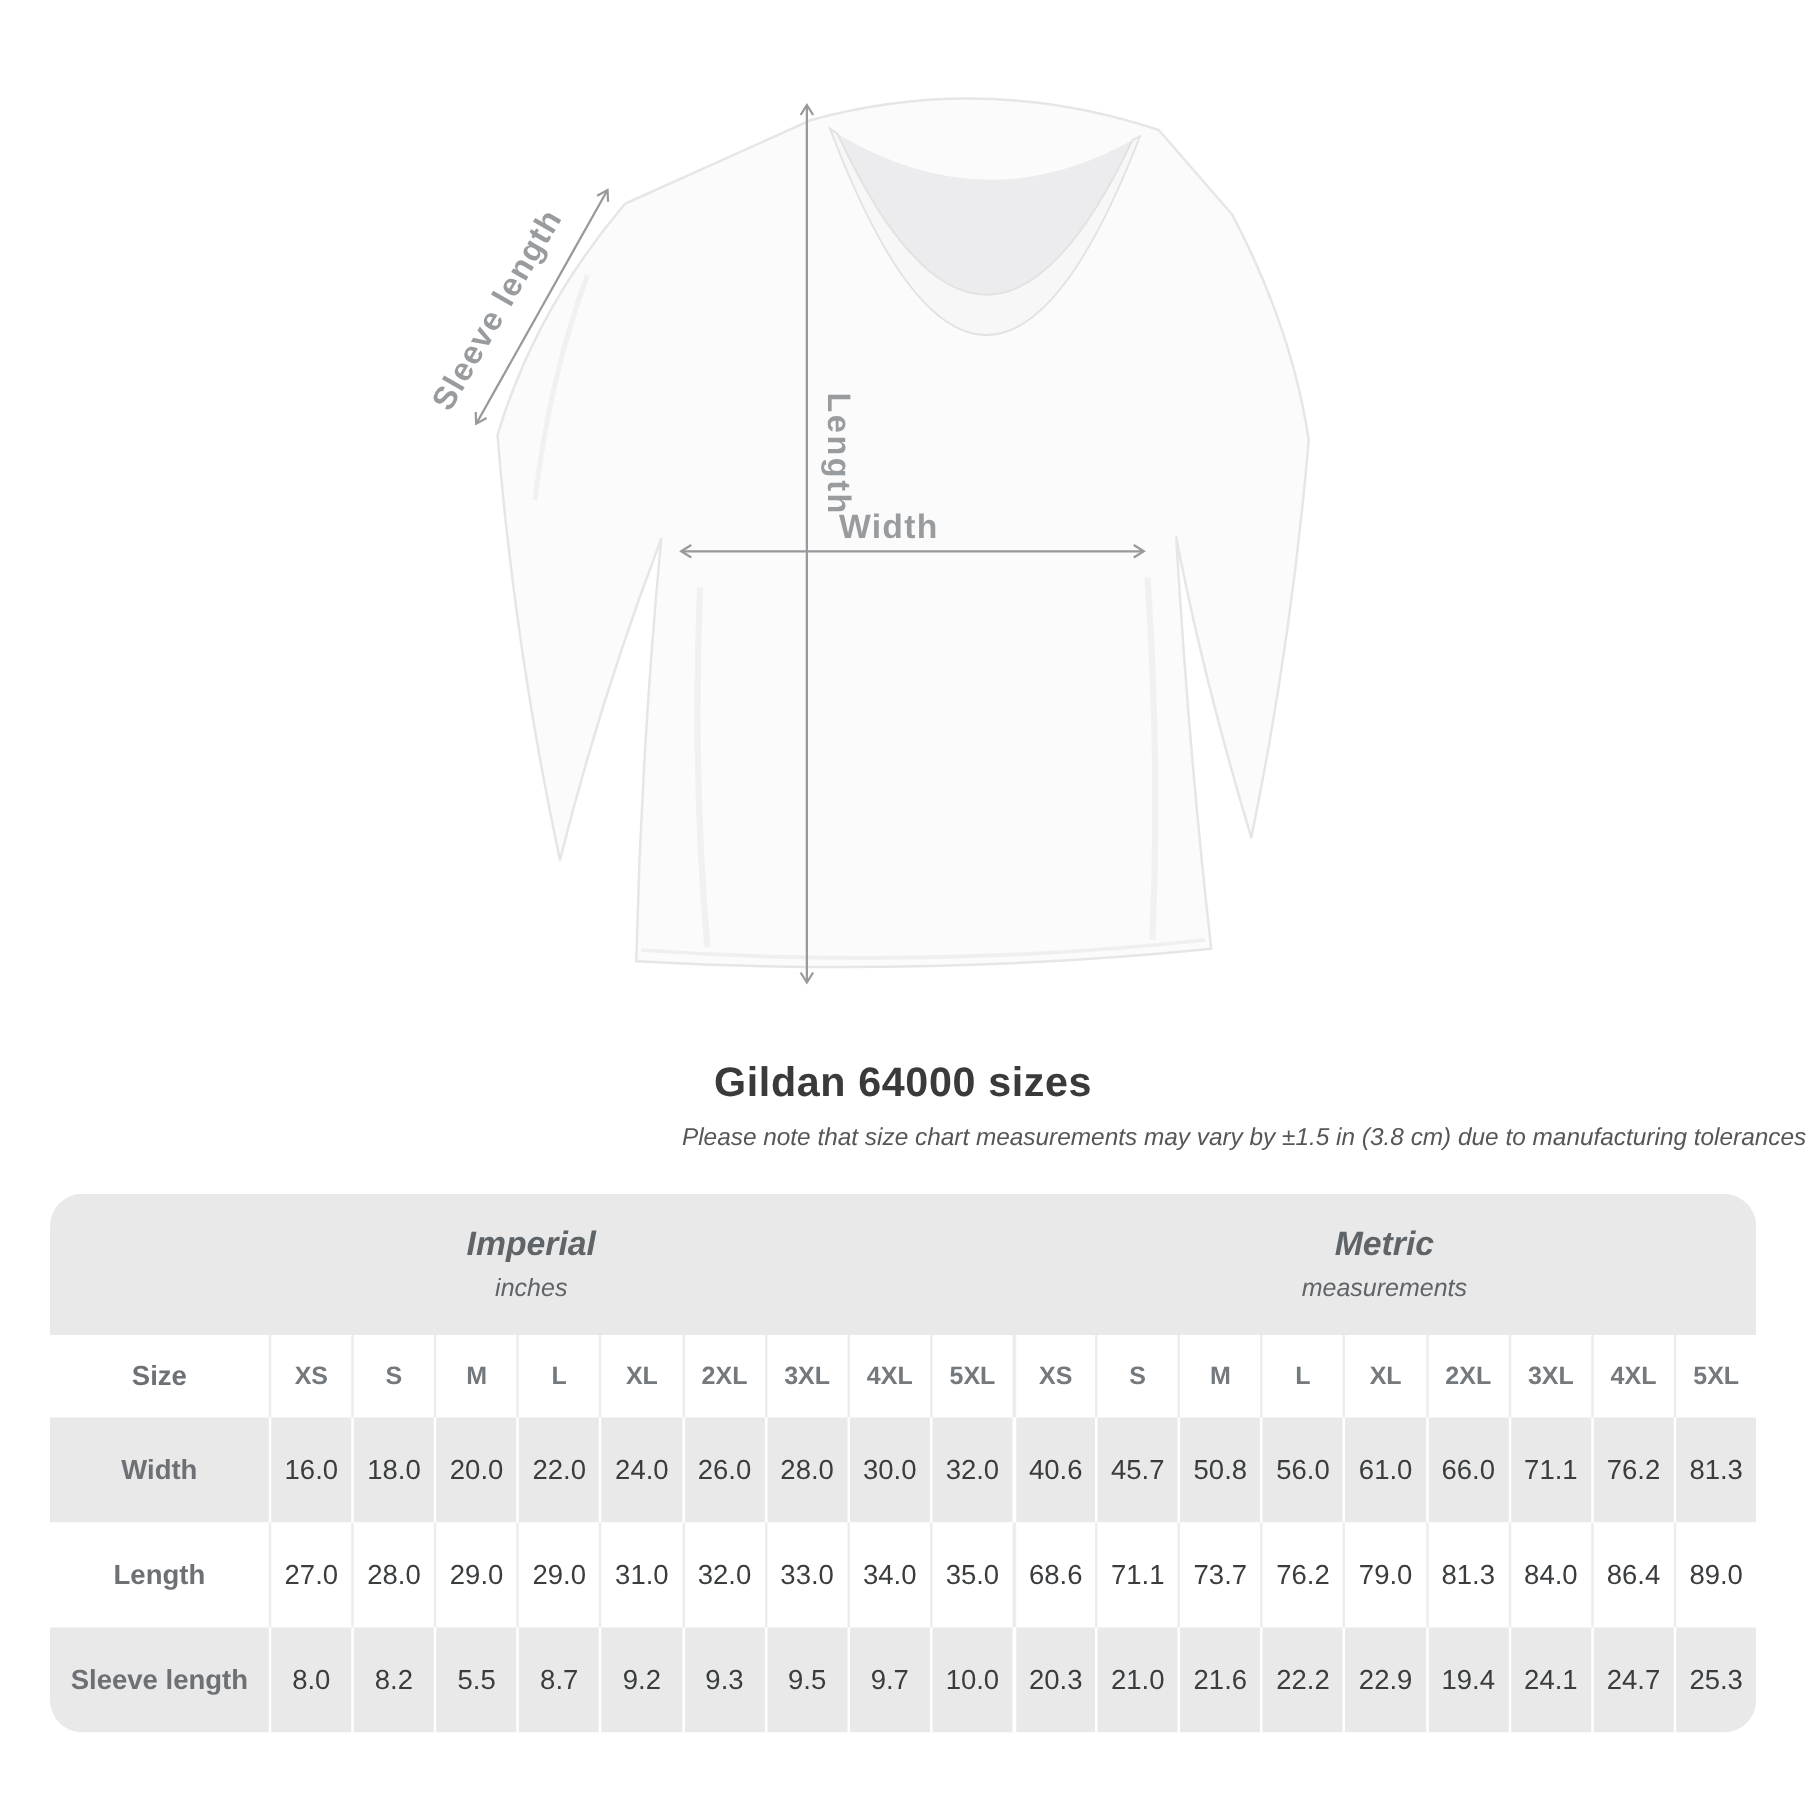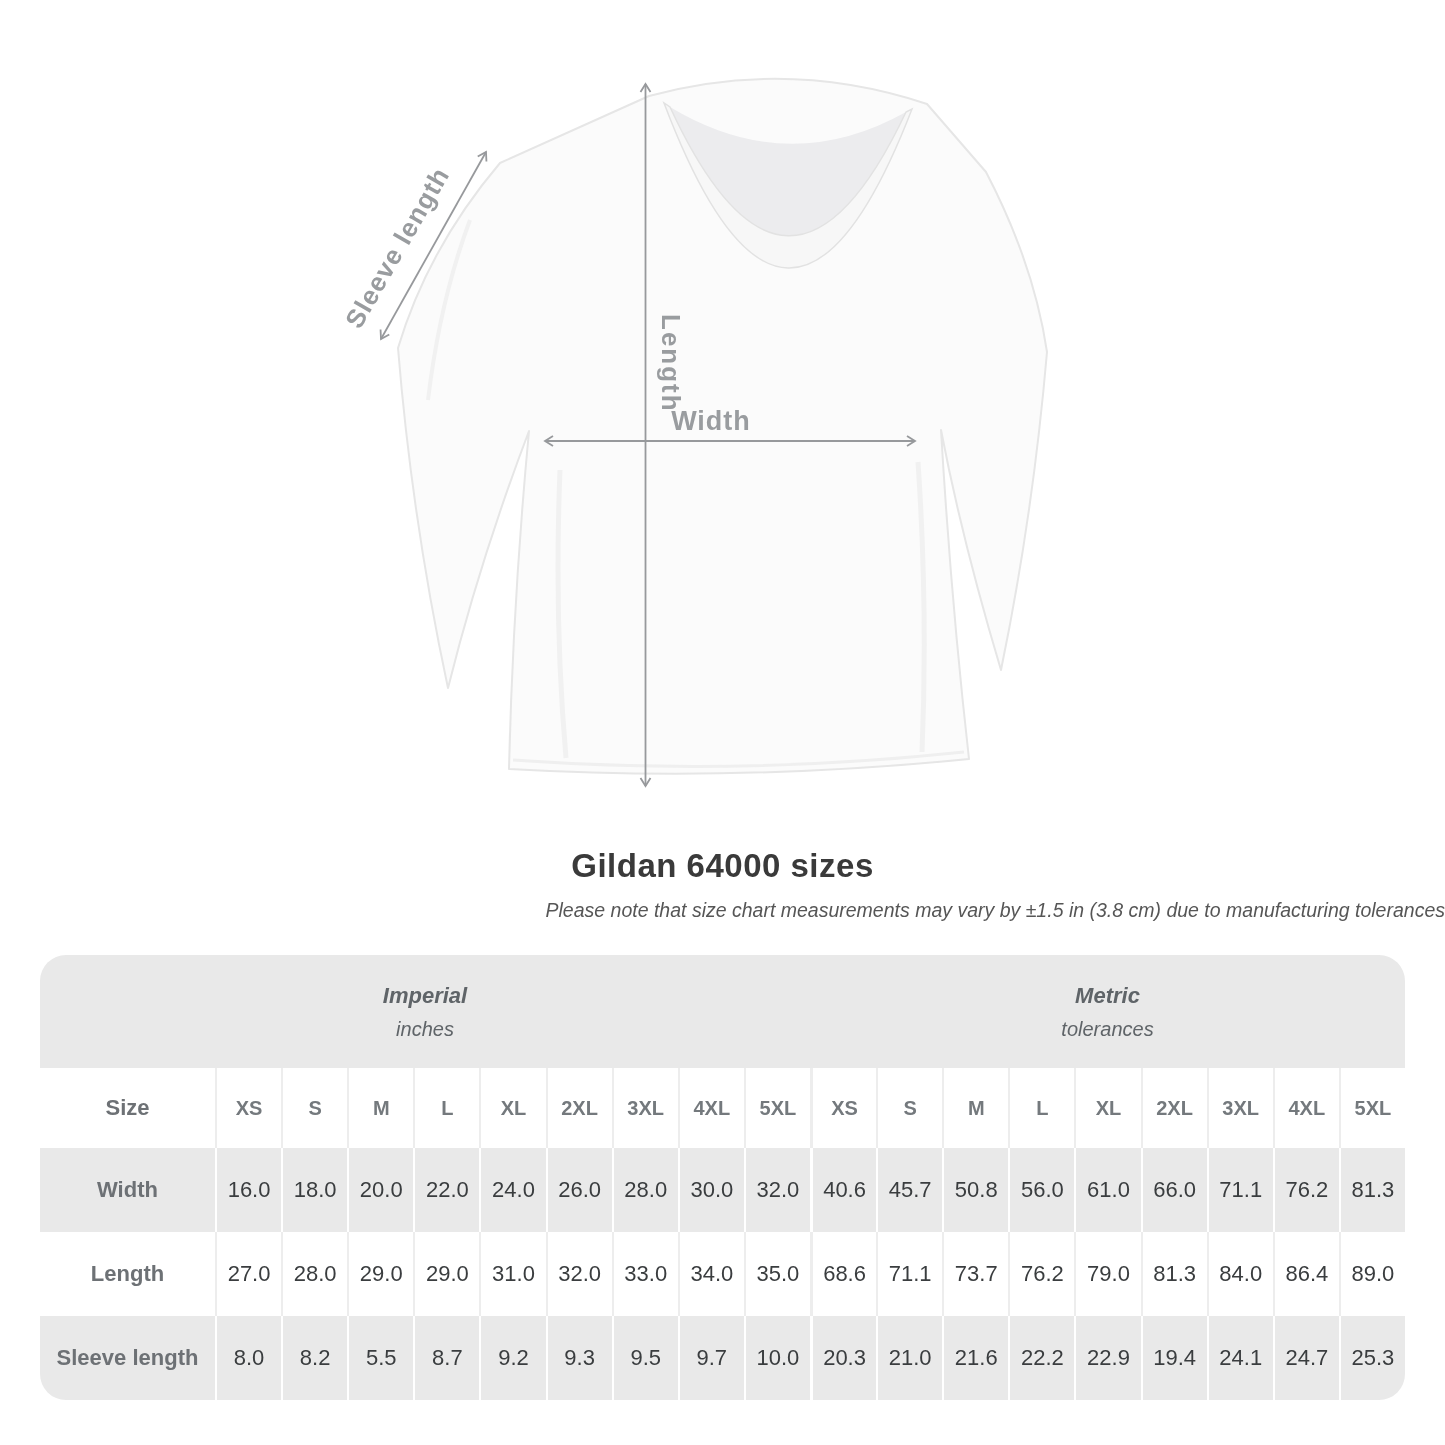--- a/index.html
+++ b/index.html
@@ -13,29 +13,29 @@
   
   .title{position:absolute;left:0;right:0;top:847px;text-align:center;
          font-size:33px;font-weight:bold;color:#3a3a3a;letter-spacing:.5px;}
   .note{position:absolute;left:0;right:0;top:899px;text-align:right;
         font-size:19.5px;font-style:italic;color:#565656;}
 
   
   .size-table{position:absolute;left:40px;top:955px;width:1365px;border-radius:26px;overflow:hidden;}
   .unit-band{display:grid;grid-template-columns:770px 595px;background:#e9e9e9;height:113px;}
   .unit-cell{display:flex;flex-direction:column;align-items:center;justify-content:center;gap:9px;}
-  .unit-name{font-size:22px;font-weight:bold;font-style:italic;color:#5f6468;}
+  .unit-name{font-size:27px;font-weight:bold;font-style:italic;color:#5f6468;}
   .unit-sub{font-size:20px;font-style:italic;color:#5f6468;}
 
   .row{display:grid;grid-template-columns:175px repeat(18,1fr);}
   .row.gray{--sep:#ffffff;background:#e9e9e9;}
   .row.white{--sep:#ededed;background:#ffffff;}
   .cell{display:flex;align-items:center;justify-content:center;height:84px;
         font-size:22px;color:#3a3d3f;}
-  .row-size .cell{height:80px;}
+  .row-size .cell{height:66px;}
   .row .cell:nth-child(n+2){border-left:2px solid var(--sep);}
   .row .cell.mstart{border-left-width:3px;}
   .cell.hd{font-weight:bold;color:#74797d;font-size:20px;}
   .cell.rlabel{font-weight:bold;color:#6d7175;font-size:22px;}
 </style>
 </head>
 <body>
 
 <div class="page">
 
@@ -85,21 +85,21 @@
 
   <div class="size-table">
 
     <div class="unit-band">
       <div class="unit-cell">
         <div class="unit-name">Imperial</div>
         <div class="unit-sub">inches</div>
       </div>
       <div class="unit-cell">
         <div class="unit-name">Metric</div>
-        <div class="unit-sub">tolerances</div>
+        <div class="unit-sub">measurements</div>
       </div>
     </div>
 
     <div class="row white row-size">
       <div class="cell hd rlabel">Size</div>
       <div class="cell hd">XS</div>
       <div class="cell hd">S</div>
       <div class="cell hd">M</div>
       <div class="cell hd">L</div>
       <div class="cell hd">XL</div>

